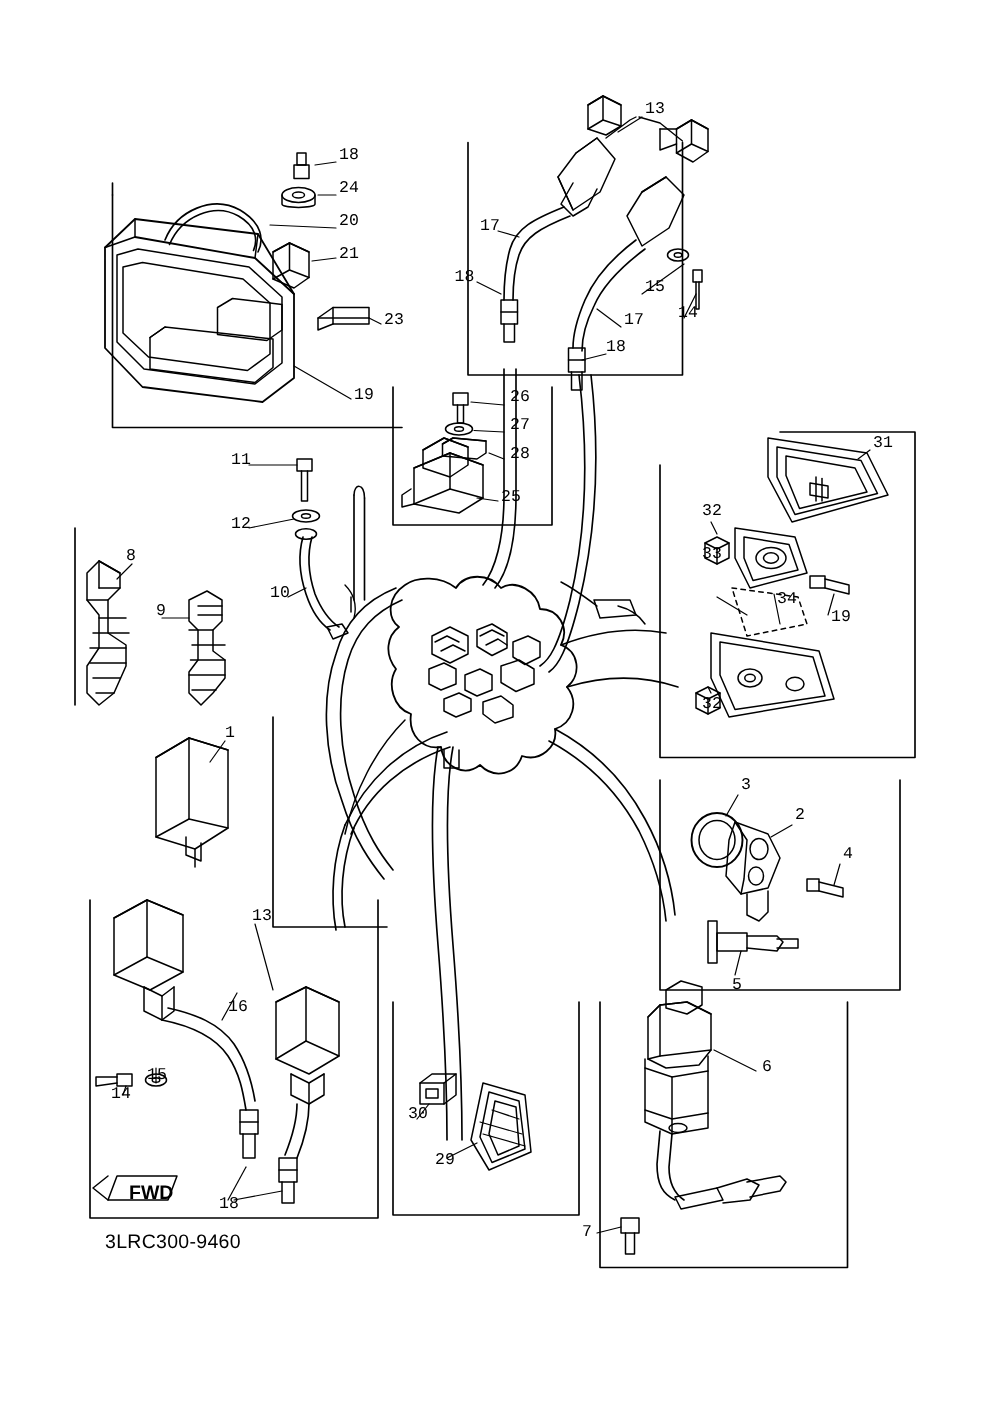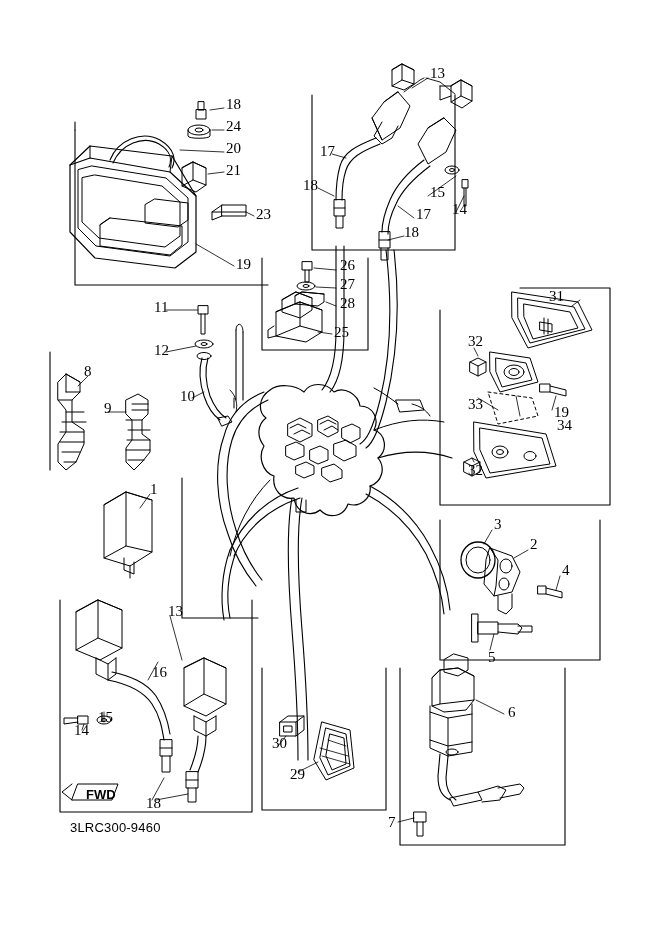--- a/index.html
+++ b/index.html
@@ -17,22 +17,22 @@
   }
   #diagram-svg {
     position: absolute;
     left: 0;
     top: 0;
     width: 662px;
     height: 938px;
   }
   .callout {
     position: absolute;
-    font-family: Liberation Serif, serif;
-    font-size: 15px;
+    font-family: Liberation Mono, monospace;
+    font-size: 11px;
     color: #000000;
     white-space: nowrap;
     line-height: 12px;
   }
   .partcode {
     position: absolute;
     left: 70px;
     top: 820px;
     font-family: "Liberation Sans", sans-serif;
     font-size: 13px;
@@ -409,24 +409,24 @@
   <div class="callout" style="left:340px; top:259px;">26</div>
   <div class="callout" style="left:340px; top:278px;">27</div>
   <div class="callout" style="left:340px; top:297px;">28</div>
   <div class="callout" style="left:334px; top:326px;">25</div>
   <div class="callout" style="left:154px; top:301px;">11</div>
   <div class="callout" style="left:154px; top:344px;">12</div>
   <div class="callout" style="left:180px; top:390px;">10</div>
   <div class="callout" style="left:84px; top:365px;">8</div>
   <div class="callout" style="left:104px; top:402px;">9</div>
   <div class="callout" style="left:150px; top:483px;">1</div>
-  <div class="callout" style="left:549px; top:290px;text-align:center;">31</div>
+  <div class="callout" style="left:582px; top:290px;text-align:center;">31</div>
   <div class="callout" style="left:468px; top:335px;">32</div>
-  <div class="callout" style="left:468px; top:398px;">33</div>
-  <div class="callout" style="left:518px; top:419px;margin-left:39px;">34</div>
+  <div class="callout" style="left:468px; top:364px;">33</div>
+  <div class="callout" style="left:518px; top:394px;">34</div>
   <div class="callout" style="left:554px; top:406px;">19</div>
   <div class="callout" style="left:468px; top:464px;">32</div>
   <div class="callout" style="left:494px; top:518px;">3</div>
   <div class="callout" style="left:530px; top:538px;">2</div>
   <div class="callout" style="left:562px; top:564px;">4</div>
   <div class="callout" style="left:488px; top:651px;">5</div>
   <div class="callout" style="left:508px; top:706px;">6</div>
   <div class="callout" style="left:388px; top:816px;">7</div>
   <div class="callout" style="left:168px; top:605px;">13</div>
   <div class="callout" style="left:152px; top:666px;">16</div>

